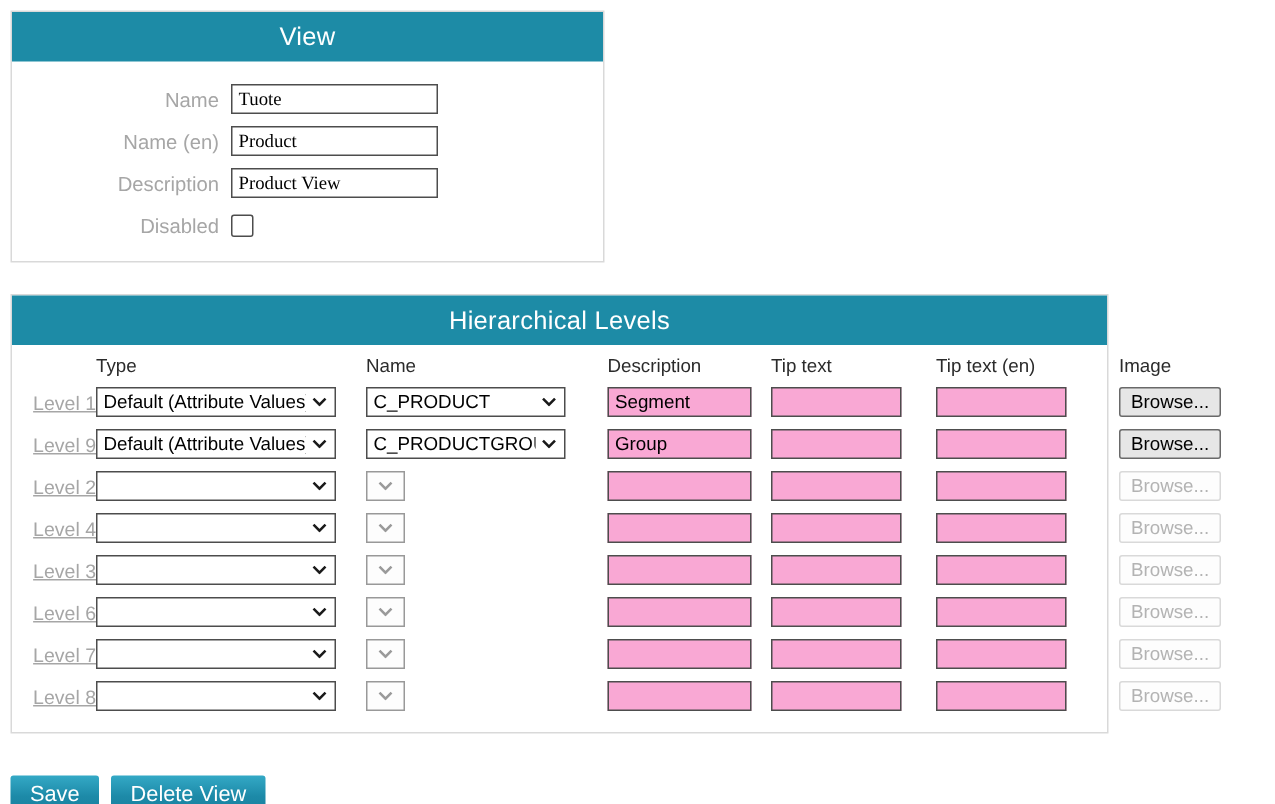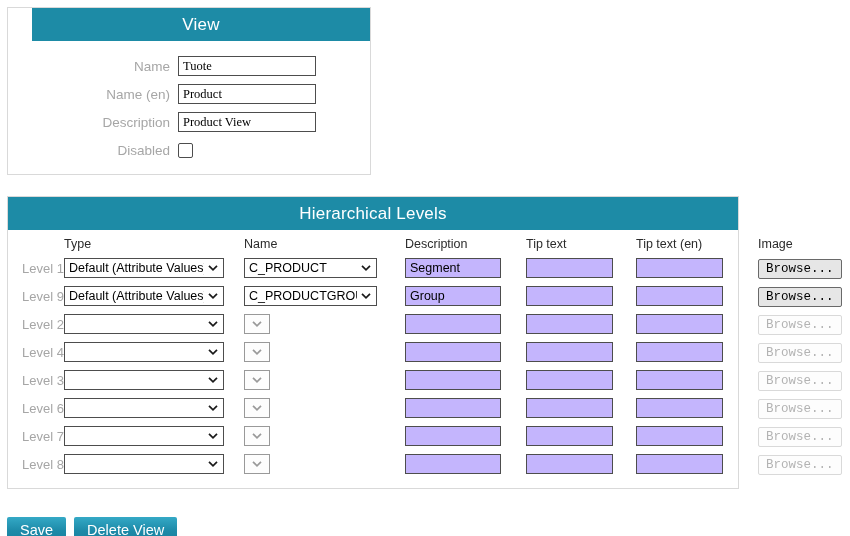--- a/index.html
+++ b/index.html
@@ -10,21 +10,21 @@
 
   
   .panel { border:1px solid #d9d9d9; background:#fff; }
   .panel-header {
     height:33px; background:#1d8ba6; color:#fff;
     display:flex; align-items:center; justify-content:center;
     font-size:17px; letter-spacing:.2px;
   }
 
   
-  .view-panel { width:364px;padding-left:24px; }
+  .view-panel { width:396px; }
   .view-body { padding:11px 0 10px 0; }
   .form-row { display:flex; align-items:center; height:28px; }
   .form-label {
     width:138px; text-align:right; color:#a6a6a6; font-size:13.5px;
     padding-right:0; flex:0 0 138px;
   }
   .form-row input[type="text"] {
     margin-left:8px; width:138px; height:20px;
     border:1px solid #4d4d4d; font-size:12.5px; padding:0 4px;
     font-family:Liberation Serif, serif; background:#fff; color:#000; outline:none;
@@ -36,25 +36,25 @@
   }
 
   
   .levels-panel { width:732px; margin-top:21px; }
   .levels-body { padding:2px 0 10px 0; }
 
   .lvl-row { display:flex; align-items:center; height:28px; }
   .cols-row { display:flex; align-items:center; height:22px; padding-top:2px; }
   .col-head { font-size:12.5px; color:#2b2b2b; }
 
-  .c-label { flex:0 0 48px; width:48px; margin-left:8px; text-align:right; }
+  .c-label { flex:0 0 48px; width:48px; margin-left:8px; text-align:right;text-decoration:underline; }
   .c-type  { flex:0 0 160px; width:160px; margin-left:0; }
   .c-name  { flex:0 0 133px; width:133px; margin-left:20px; }
   .c-desc  { flex:0 0 96px;  width:96px;  margin-left:28px; }
-  .c-tip   { flex:0 0 87px;  width:87px;  margin-left:25px; }
+  .c-tip   { flex:0 0 87px;  width:87px;  margin-left:13px; }
   .c-tipen { flex:0 0 87px;  width:87px;  margin-left:23px; }
   .c-image { flex:0 0 70px;  width:70px;  margin-left:35px; }
 
   .lvl-label { color:#a6a6a6; font-size:13px; }
 
   .sel {
     display:flex; align-items:center; justify-content:space-between;
     height:20px; width:100%; border:1px solid #4d4d4d; background:#fff;
     padding:0 5px 0 4px; font-size:12.5px; color:#000; cursor:default;
     white-space:nowrap; overflow:hidden;
@@ -62,25 +62,25 @@
   .sel .sel-text { overflow:hidden; text-overflow:clip; }
   .sel .chev { display:flex; align-items:center; margin-left:4px; color:#1a1a1a; }
   .sel.small {
     width:26px; flex:0 0 26px; justify-content:center; padding:0;
     border-color:#999; background:#fdfdfd;
   }
   .sel.small .chev { margin-left:0; color:#9a9a9a; }
 
   .cell-input {
     width:100%; height:20px; border:1px solid #4d4d4d; font-size:12.5px;
-    padding:0 4px; font-family:inherit; background:#c4b5fd; color:#000; outline:none;
+    padding:0 4px; font-family:inherit; background:#f9a8d4; color:#000; outline:none;
   }
 
   .browse {
-    height:20px; padding:0 7px; font-size:12.5px; font-family:Liberation Mono, monospace;
+    height:20px; padding:0 7px; font-size:12.5px; font-family:Liberation Sans, sans-serif;
     background:#e6e6e6; border:1px solid #696969; border-radius:2px;
     color:#000; cursor:pointer;
   }
   .browse.disabled {
     background:#fdfdfd; border-color:#d9d9d9; color:#b3b3b3; cursor:default;
   }
 
   
   .actions { margin-top:28px; display:flex; gap:8px; }
   .btn {

